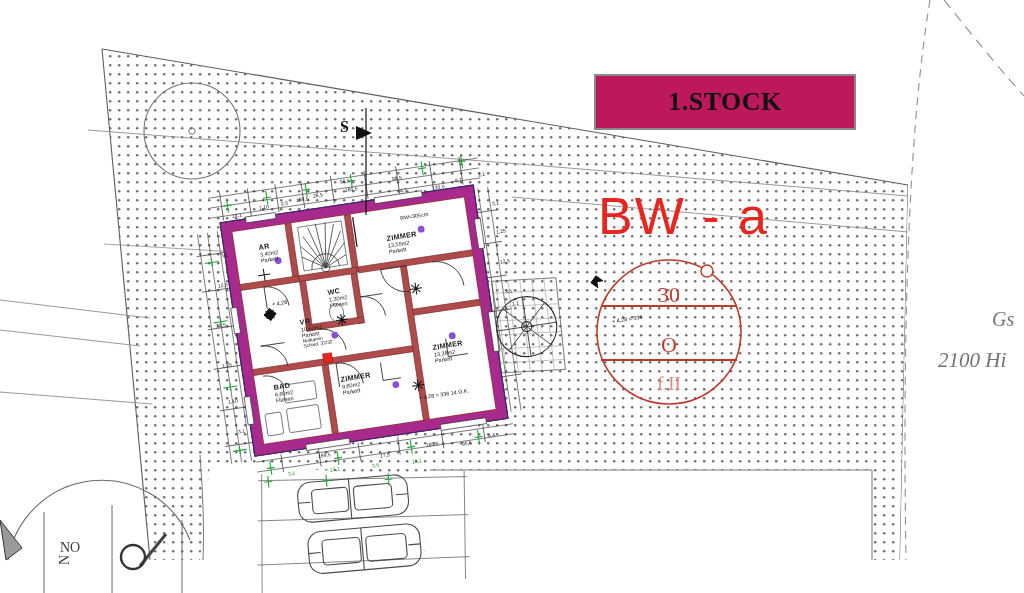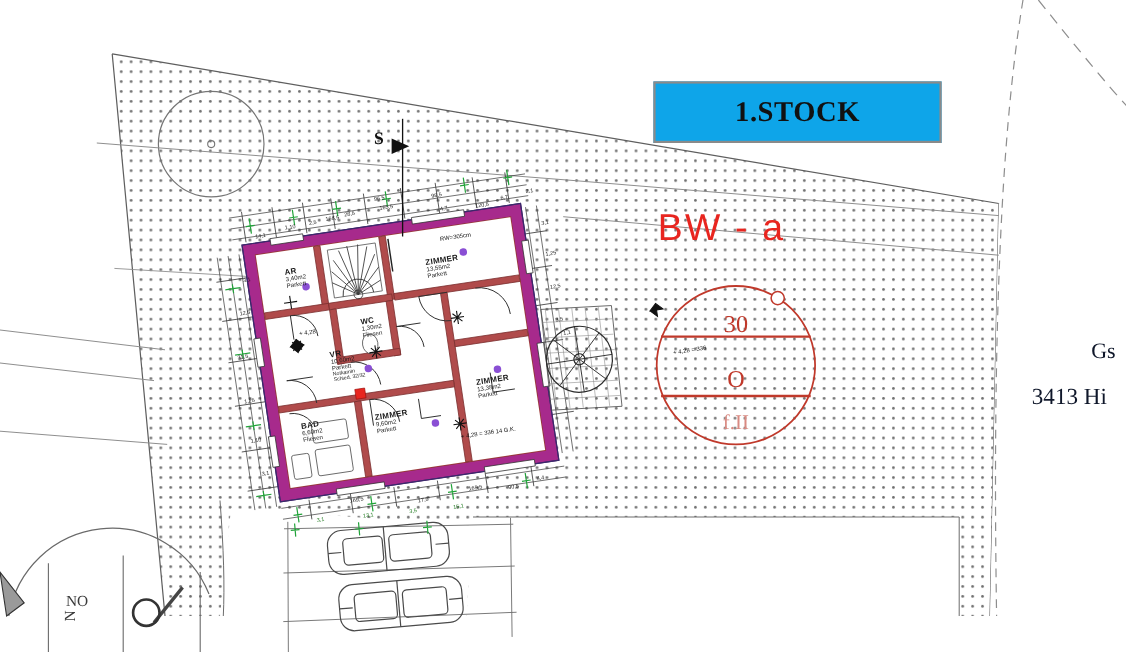--- a/index.html
+++ b/index.html
@@ -5,42 +5,42 @@
   html,body{margin:0;padding:0;background:#ffffff;}
   body{width:1024px;height:593px;overflow:hidden;
        font-family:"Liberation Sans", sans-serif;}
   #stage{position:relative;width:1024px;height:593px;background:#fff;overflow:hidden;}
   svg{display:block;}
   .abs{position:absolute;}
 
   
   #title-box{
     left:594px; top:74px; width:262px; height:56px;
-    border:2px solid #8a8a8a; background:#0ea5e9;
+    border:2px solid #8a8a8a; background:#be185d;
     display:flex; align-items:center; justify-content:center;
     box-sizing:border-box; z-index:40;
   }
   #title-box .t{
     font-family:"Liberation Serif", serif;
     font-weight:bold; font-size:26px; color:#111;
     letter-spacing:.5px;
   }
 
   
   #bw-label{
     left:598px; top:190px; z-index:40;
     font-family:"Liberation Sans", sans-serif;
-    font-size:34px; color:#e8251f; letter-spacing:2px;
+    font-size:52px; color:#e8251f; letter-spacing:2px;
     white-space:nowrap; line-height:1;
   }
 
   
   .parcel-txt{
     font-family:"Liberation Serif", serif;
-    color:#0f172a; white-space:nowrap; z-index:35;
+    font-style:italic; color:#737373; white-space:nowrap; z-index:35;
   }
   #parcel-gs{ left:992px; top:308px; font-size:20px;}
   #parcel-addr{ left:938px; top:348px; font-size:21px;}
 
   
   #sect-mark{ left:340px; top:118px; z-index:40; }
   #sect-mark .sl{
     font-family:"Liberation Serif", serif; font-weight:bold;
     font-size:16px; color:#111;
   }
@@ -426,21 +426,21 @@
     <span class="t">1.STOCK</span>
   </div>
 
   <div id="bw-label" class="abs">BW - a</div>
 
   <div id="sect-mark" class="abs">
     <span class="sl">S</span>
   </div>
 
   <div id="parcel-gs" class="abs parcel-txt">Gs</div>
-  <div id="parcel-addr" class="abs parcel-txt">3413  Hi</div>
+  <div id="parcel-addr" class="abs parcel-txt">2100  Hi</div>
 
   <div class="abs compass-lbl" style="left:60px;top:552px;transform:rotate(-90deg);">N</div>
   <div class="abs compass-lbl" style="left:60px;top:540px;">NO</div>
   <div class="abs compass-lbl" style="left:128px;top:548px;opacity:0;">O</div>
 
   <div id="room-labels" class="abs" style="left:0;top:0;width:1024px;height:593px;">
       <div class="room rot" style="left: 258px; top: 243px;">
         <div class="nm">AR</div>
         <div class="ar">3,40m2</div>
         <div class="fl">Parkett</div>

